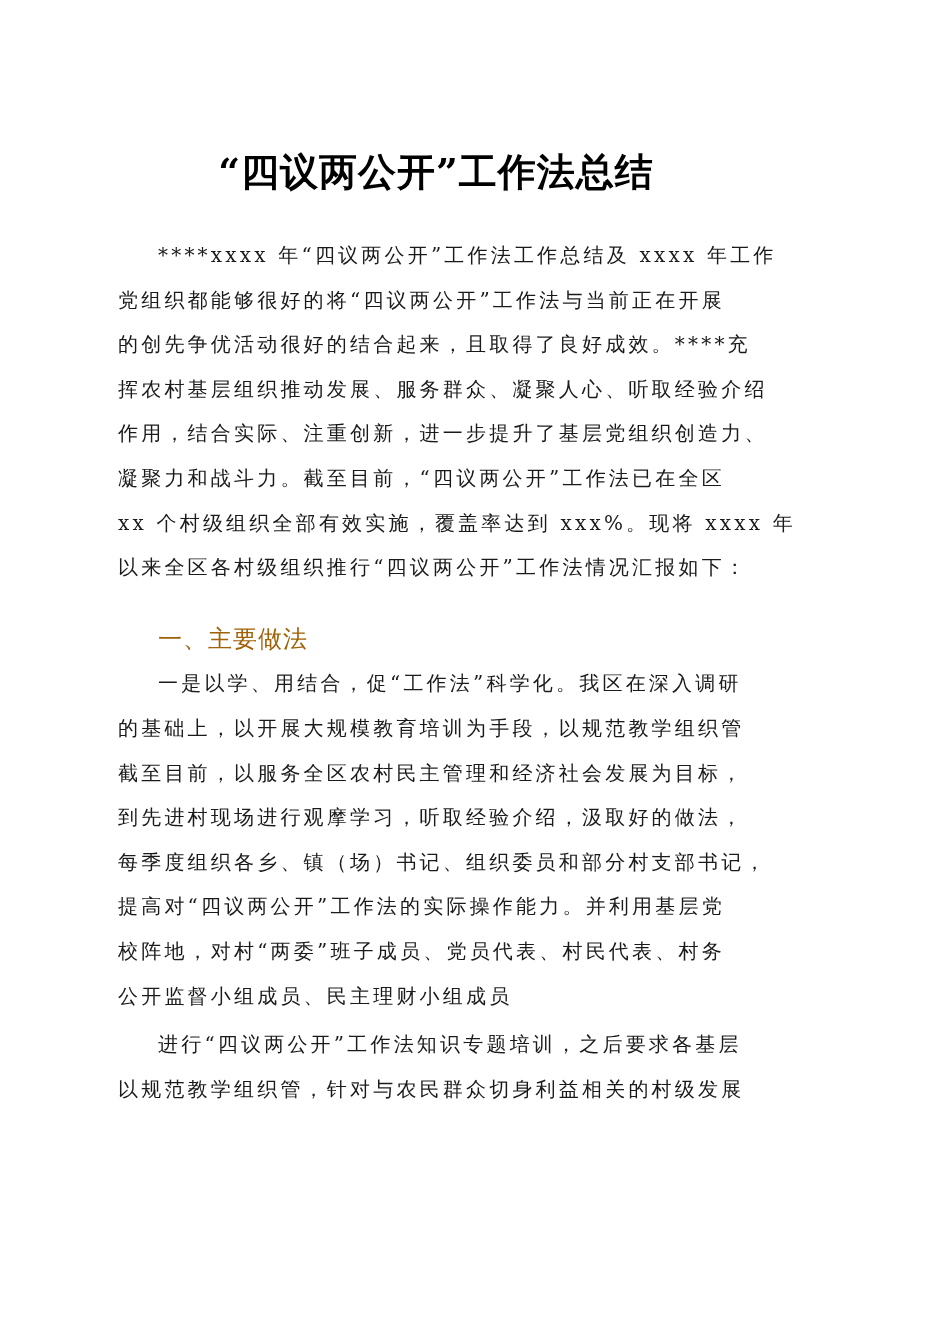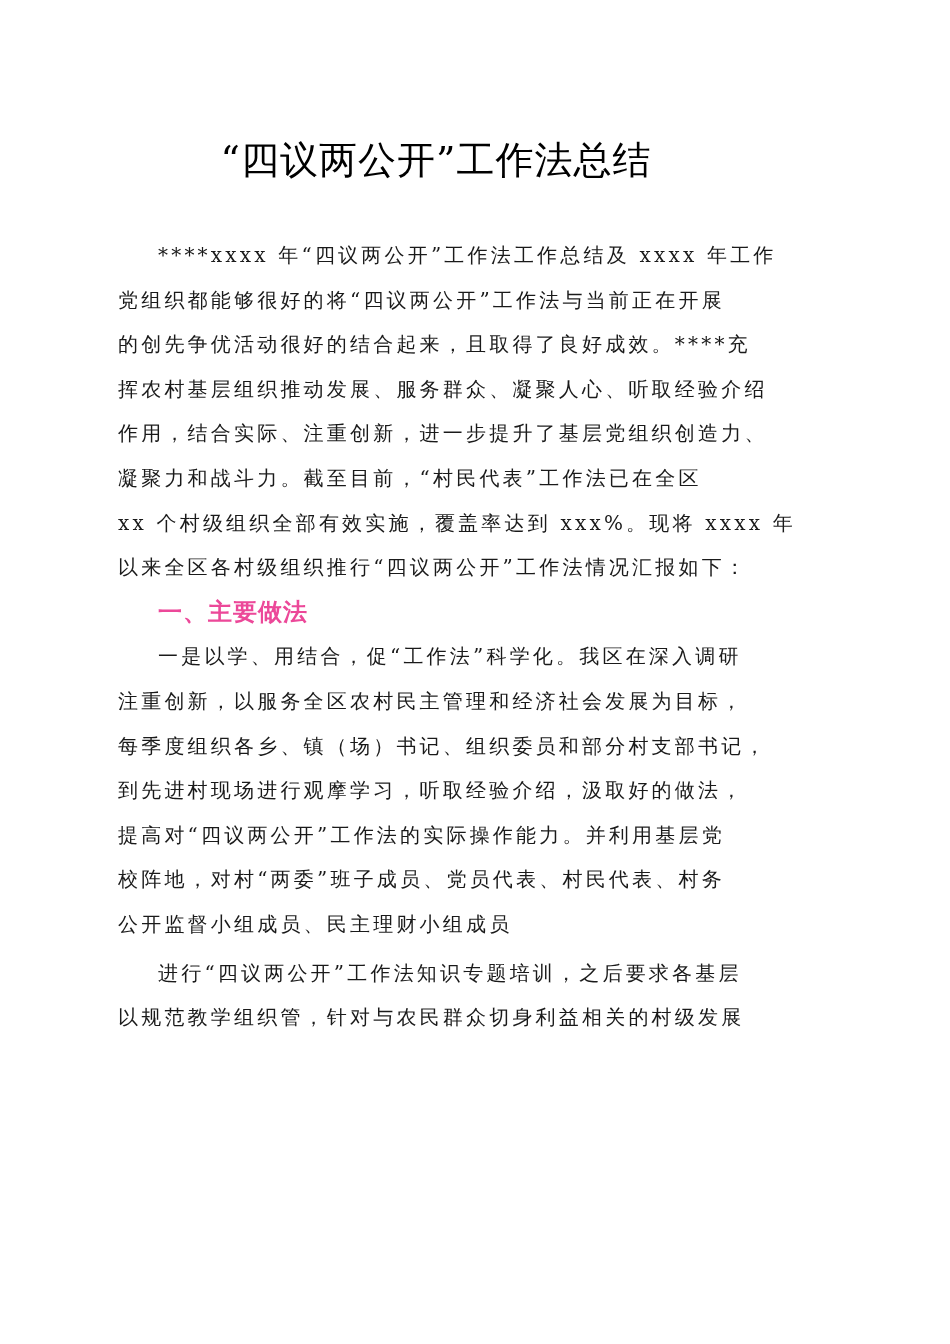--- a/index.html
+++ b/index.html
@@ -17,25 +17,25 @@
     }
     .page {
       position: absolute;
       left: 0; top: 0;
       width: 950px; height: 1344px;
       background: #ffffff;
     }
     .title {
       position: absolute;
       left: 0;
-      top: 136px;
+      top: 148px;
       width: 872px;
       text-align: center;
       font-size: 38px;
-      font-weight: normal;
+      font-weight: bold;
       letter-spacing: 1px;
       line-height: 48px;
       color: #000000;
     }
     .body-text {
       position: absolute;
       left: 118px;
       top: 233px;
       width: 720px;
     }
@@ -45,54 +45,56 @@
       font-size: 20px;
       letter-spacing: 3.2px;
       white-space: nowrap;
       color: #1a1a1a;
     }
     .line.indent {
       padding-left: 40px;
     }
     .heading {
       font-family: "DejaVu Sans", "Liberation Sans", sans-serif;
-      font-weight: bold;
+      font-weight: normal;
       font-size: 24px;
       letter-spacing: 1px;
-      color: #ec4899;
+      color: #a16207;
+      margin-top: 27px;
     }
     .gap {
       height: 4px;
     }
   </style>
 </head>
 <body>
 
 <div class="page">
   <div class="title">“四议两公开”工作法总结</div>
 
   <div class="body-text">
     <div>
       <div class="line indent">****xxxx 年“四议两公开”工作法工作总结及 xxxx 年工作</div>
       <div class="line">党组织都能够很好的将“四议两公开”工作法与当前正在开展</div>
       <div class="line">的创先争优活动很好的结合起来，且取得了良好成效。****充</div>
       <div class="line">挥农村基层组织推动发展、服务群众、凝聚人心、听取经验介绍</div>
       <div class="line">作用，结合实际、注重创新，进一步提升了基层党组织创造力、</div>
-      <div class="line">凝聚力和战斗力。截至目前，“村民代表”工作法已在全区</div>
+      <div class="line">凝聚力和战斗力。截至目前，“四议两公开”工作法已在全区</div>
       <div class="line">xx 个村级组织全部有效实施，覆盖率达到 xxx%。现将 xxxx 年</div>
       <div class="line">以来全区各村级组织推行“四议两公开”工作法情况汇报如下：</div>
     </div>
 
     <div class="line indent heading">一、主要做法</div>
 
     <div>
       <div class="line indent">一是以学、用结合，促“工作法”科学化。我区在深入调研</div>
-      <div class="line">注重创新，以服务全区农村民主管理和经济社会发展为目标，</div>
+      <div class="line">的基础上，以开展大规模教育培训为手段，以规范教学组织管</div>
+      <div class="line">截至目前，以服务全区农村民主管理和经济社会发展为目标，</div>
+      <div class="line">到先进村现场进行观摩学习，听取经验介绍，汲取好的做法，</div>
       <div class="line">每季度组织各乡、镇（场）书记、组织委员和部分村支部书记，</div>
-      <div class="line">到先进村现场进行观摩学习，听取经验介绍，汲取好的做法，</div>
       <div class="line">提高对“四议两公开”工作法的实际操作能力。并利用基层党</div>
       <div class="line">校阵地，对村“两委”班子成员、党员代表、村民代表、村务</div>
       <div class="line">公开监督小组成员、民主理财小组成员</div>
     </div>
 
     <div class="gap"></div>
 
     <div>
       <div class="line indent">进行“四议两公开”工作法知识专题培训，之后要求各基层</div>
       <div class="line">以规范教学组织管，针对与农民群众切身利益相关的村级发展</div>

